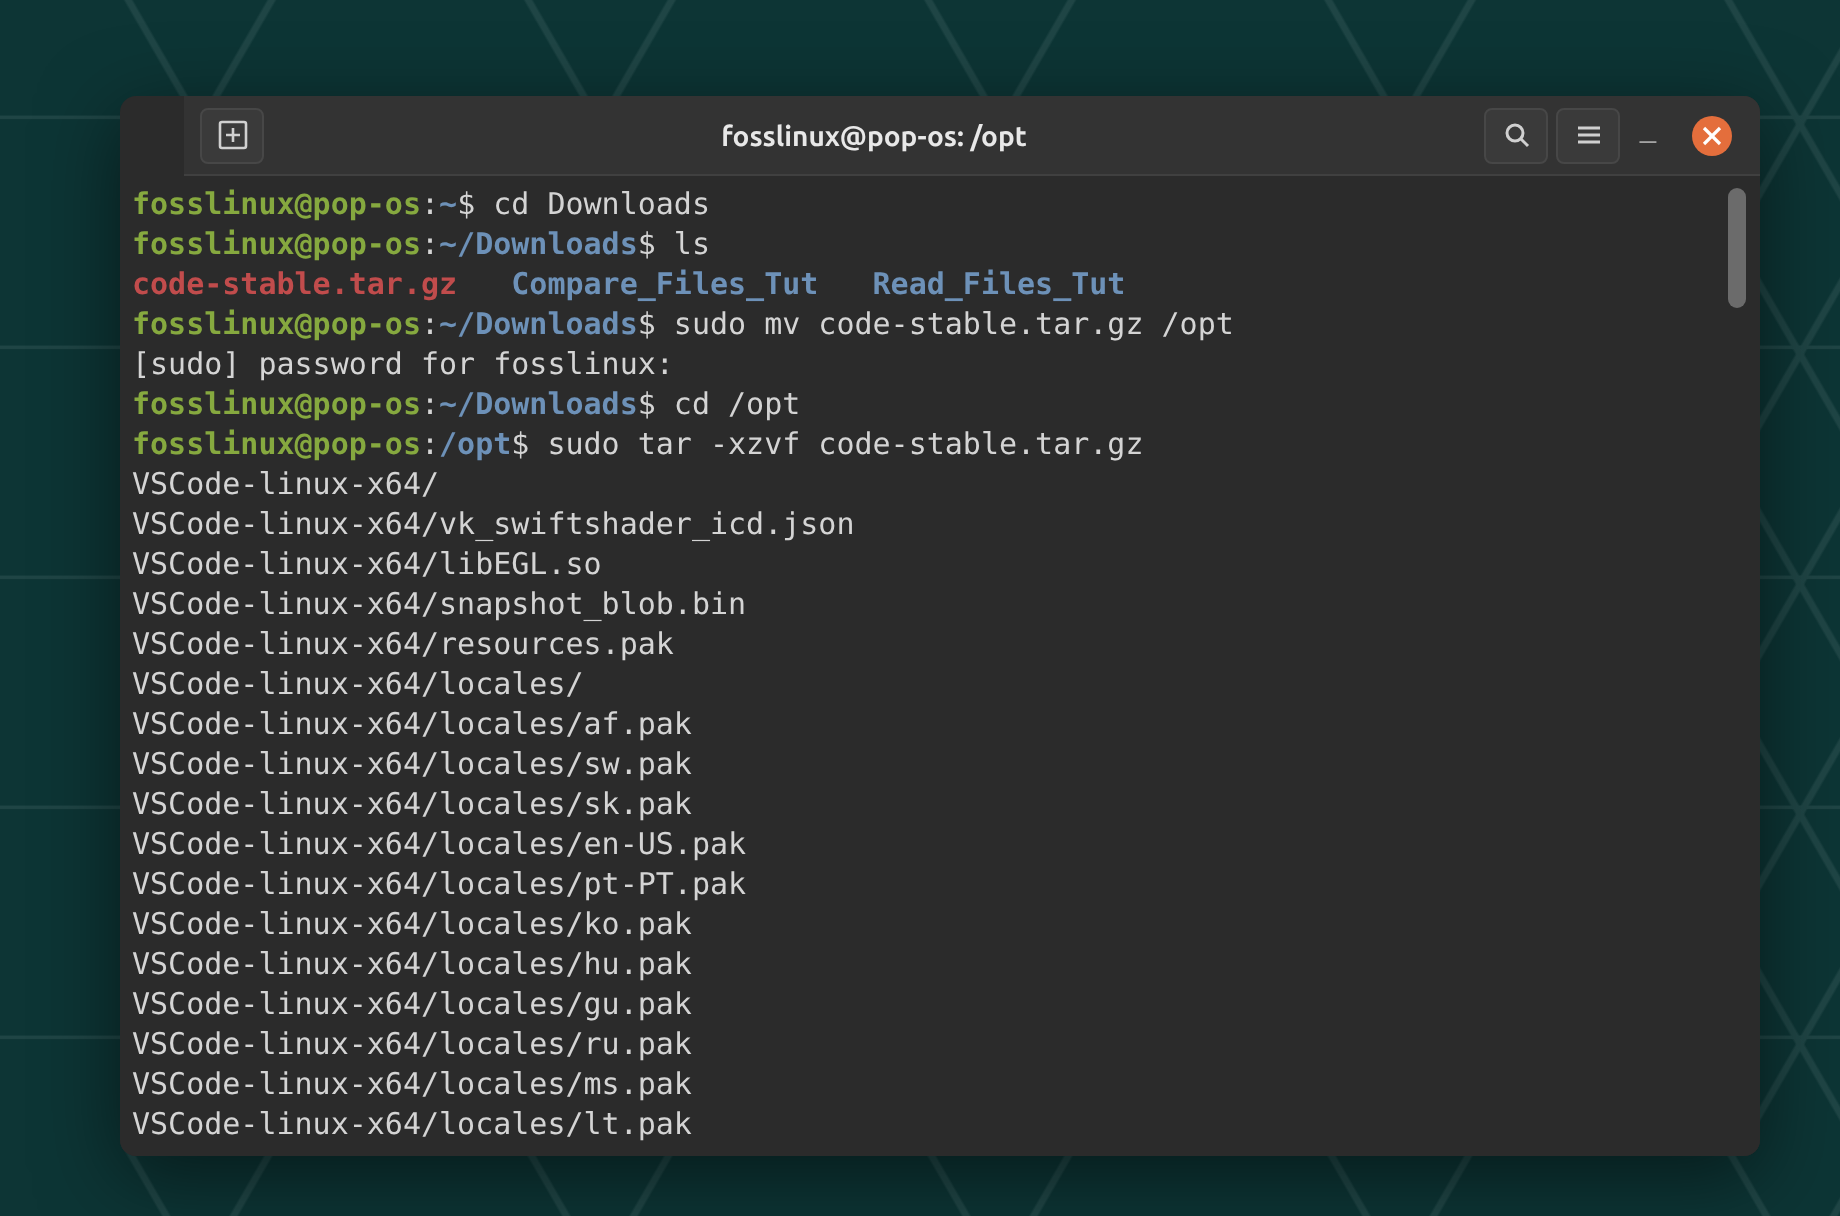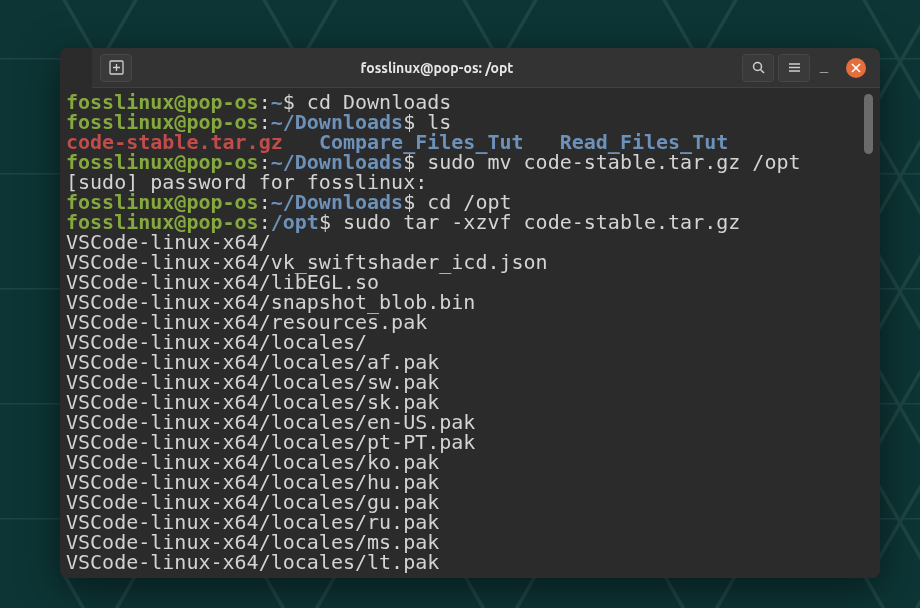--- a/index.html
+++ b/index.html
@@ -84,21 +84,21 @@
       color: #fff;
     }
     .terminal-body {
       flex: 1;
       background: #2b2b2b;
       padding: 4px 6px;
       overflow: hidden;
       position: relative;
     }
     .terminal-content {
-      font-size: 20px;
+      font-size: 15px;
       line-height: 20px;
       color: #d4d4d4;
       white-space: pre;
     }
     .scrollbar {
       position: absolute;
       right: 7px;
       top: 6px;
       width: 9px;
       height: 60px;

